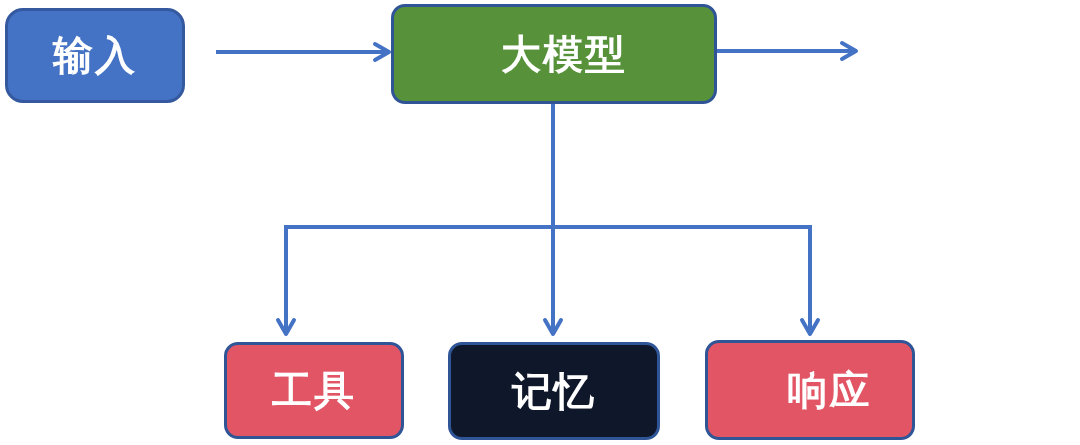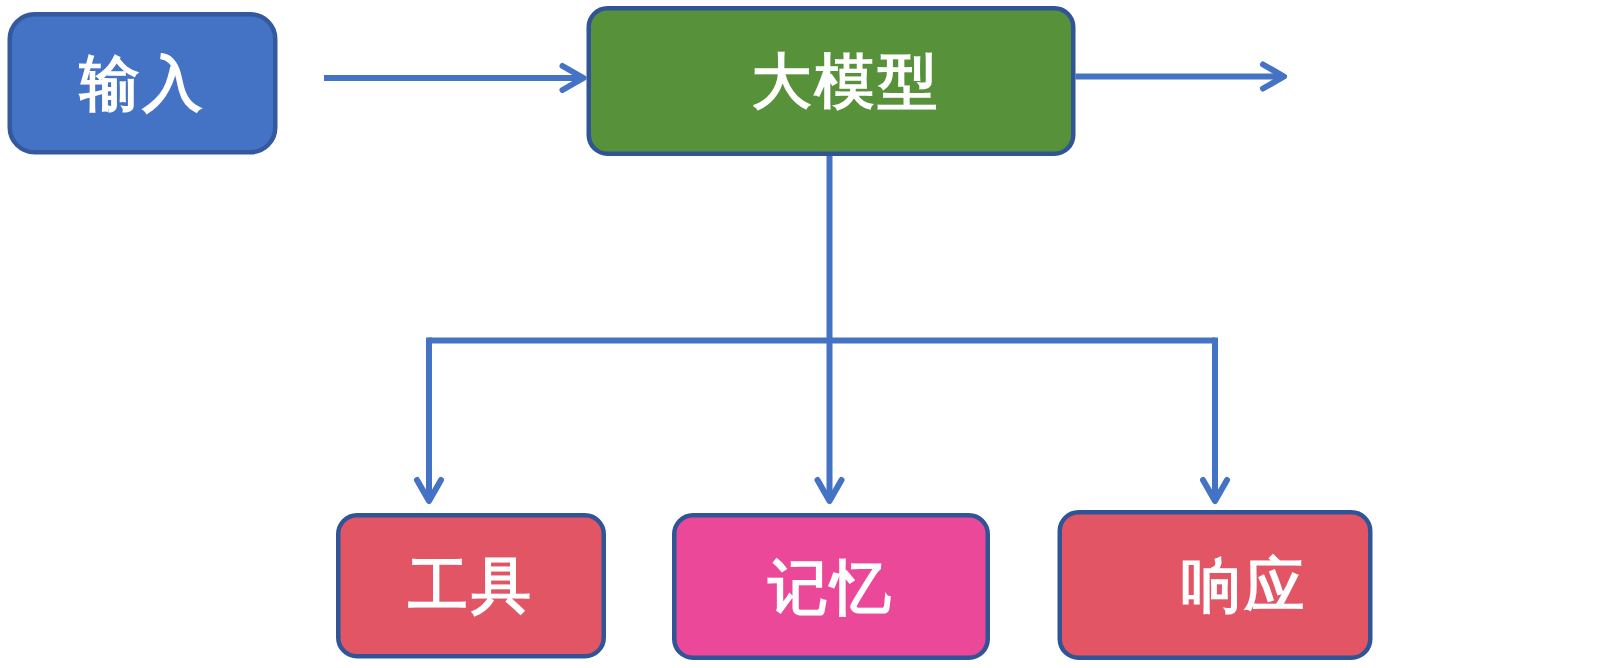--- a/index.html
+++ b/index.html
@@ -80,21 +80,21 @@
 
   <div class="node node-model" style="background-color: rgb(87, 145, 58); border-color: rgb(47, 85, 151);">
     <span>大模型</span>
   </div>
 
 
   <div class="node node-tools" style="background-color: rgb(226, 85, 101); border-color: rgb(47, 85, 151);">
     <span>工具</span>
   </div>
 
-  <div class="node node-memory" style="background-color: #ec4899; border-color: rgb(47, 85, 151);">
+  <div class="node node-memory" style="background-color: #0f172a; border-color: rgb(47, 85, 151);">
     <span>记忆</span>
   </div>
 
   <div class="node node-response" style="background-color: rgb(226, 85, 101); border-color: rgb(47, 85, 151); padding-left: 39px;">
     <span>响应</span>
   </div>
 
 </div>
 
 </body></html>

